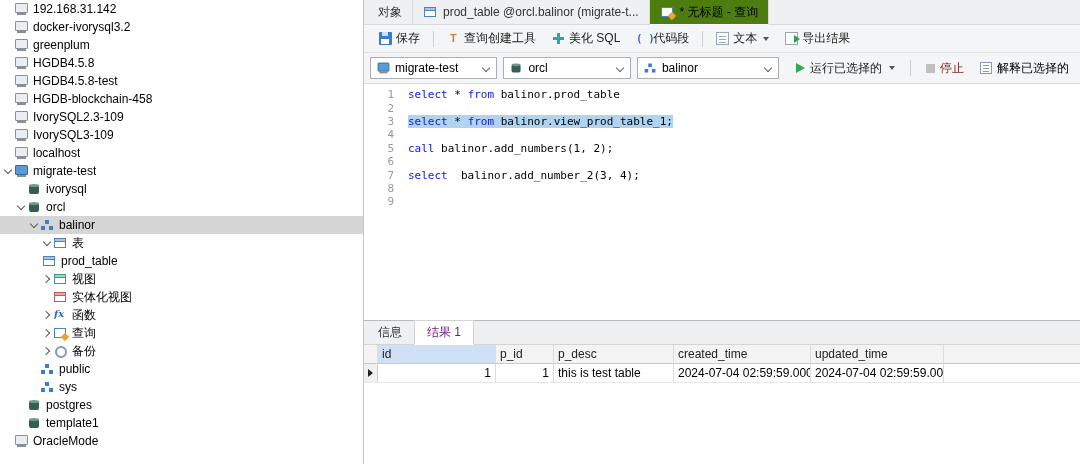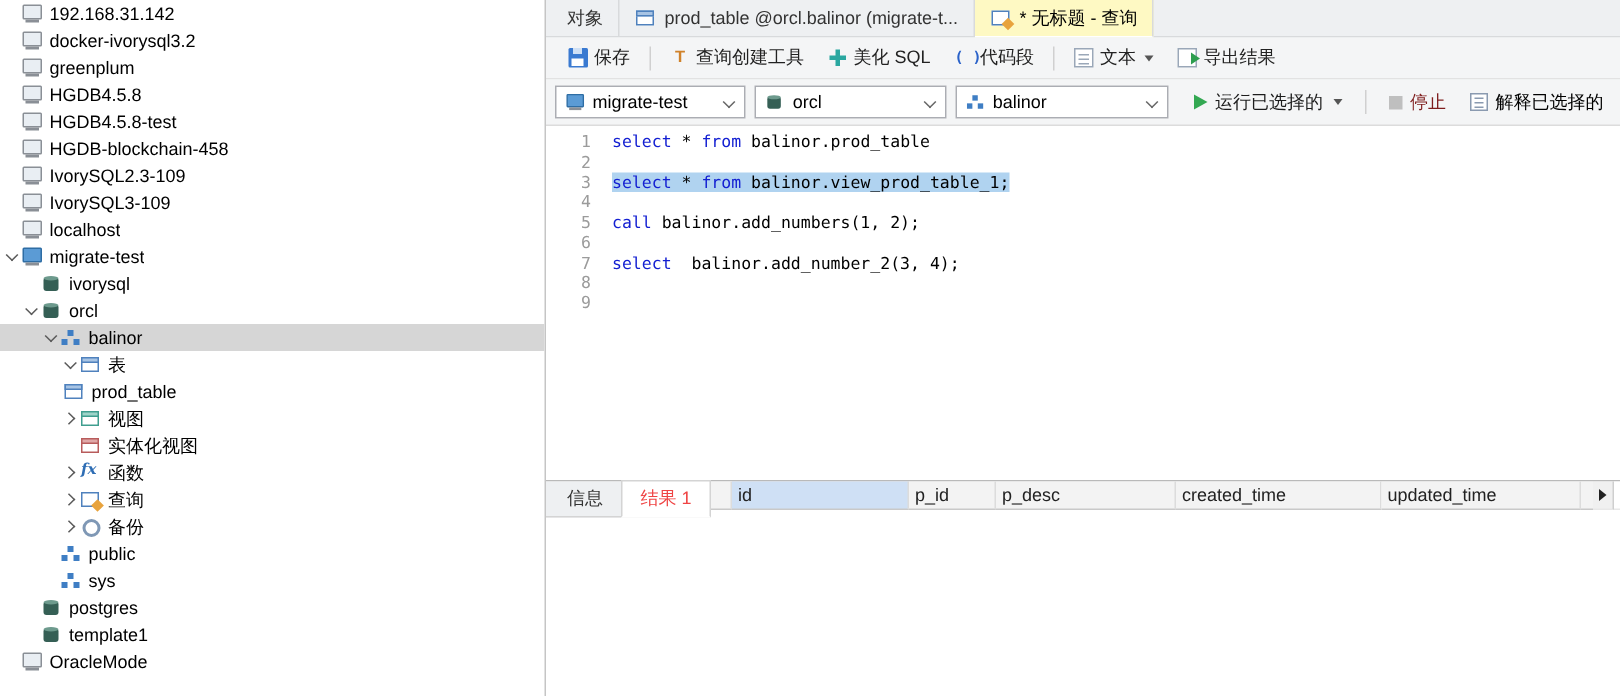--- a/index.html
+++ b/index.html
@@ -51,21 +51,21 @@
       border:1px solid #4f81bd;box-sizing:border-box;}
   .ic-queryf::after{content:"";position:absolute;right:0;bottom:0;width:6px;height:6px;background:#e8a33d;transform:rotate(45deg);}
 
   .ic-backup::before{content:"";position:absolute;left:2px;top:2px;width:8px;height:8px;border:2px solid #7f98b5;border-radius:50%;}
 
   
   .main{flex:1;display:flex;flex-direction:column;min-width:0;background:#fff;}
 
   .tabbar{height:24px;background:#eef0f2;display:flex;align-items:stretch;padding-left:4px;border-bottom:1px solid #d8dadc;flex:none;}
   .tab{display:flex;align-items:center;gap:5px;padding:0 10px;border-right:1px solid #d8dadc;color:#333;white-space:nowrap;}
-  .tab.active{background:#fef9c3;margin-bottom:-1px;border-bottom:1px solid #fff;color:#000;}
+  .tab.active{background:#4d7c0f;margin-bottom:-1px;border-bottom:1px solid #fff;color:#000;}
   .tabic{margin-right:0;}
 
   .toolbar{height:27px;background:#f4f5f6;display:flex;align-items:center;padding:0 8px;gap:2px;border-bottom:1px solid #e2e2e2;flex:none;}
   .tbtn{display:flex;align-items:center;gap:4px;padding:2px 7px;color:#222;white-space:nowrap;}
   .vsep{width:1px;height:16px;background:#d0d0d0;margin:0 4px;flex:none;}
   .tbico{width:13px;height:13px;position:relative;flex:none;}
   .tb-save{background:#3a7ad1;border-radius:1px;}
   .tb-save::before{content:"";position:absolute;left:3px;top:0;width:6px;height:4px;background:#cfe0f5;}
   .tb-save::after{content:"";position:absolute;left:2px;bottom:1px;width:8px;height:5px;background:#fff;}
   .tb-qb::before{content:"T";font:bold 11px "Liberation Sans",sans-serif;color:#d0822a;position:absolute;left:3px;top:0;}
@@ -96,24 +96,24 @@
 
   
   .editor{flex:1;background:#fff;overflow:hidden;padding-top:4px;}
   .eline{display:flex;height:13.4px;align-items:center;}
   .lnum{width:30px;text-align:right;color:#9b9b9b;font:11px "DejaVu Sans Mono",monospace;flex:none;}
   .ecode{font:11px "DejaVu Sans Mono",monospace;white-space:pre;margin-left:14px;color:#000;}
   .kw{color:#1420d2;}
   .selhl{background:#b0d3f0;}
 
   
-  .results{height:143px;border-top:1px solid #b9b9b9;display:flex;flex-direction:row;background:#fff;flex:none;}
+  .results{height:143px;border-top:1px solid #b9b9b9;display:flex;flex-direction:column;background:#fff;flex:none;}
   .rtabs{height:23px;background:#eef0f2;display:flex;align-items:flex-end;padding-left:2px;border-bottom:1px solid #d4d4d4;flex:none;}
   .rtab{padding:3px 12px;color:#333;white-space:nowrap;}
-  .rtab.active{background:#fff;border:1px solid #d4d4d4;border-bottom:1px solid #fff;margin-bottom:-1px;color:#ef4444;}
+  .rtab.active{background:#fff;border:1px solid #d4d4d4;border-bottom:1px solid #fff;margin-bottom:-1px;color:#701a75;}
   .ghead,.grow{display:flex;height:19px;align-items:stretch;flex:none;}
   .gc{border-right:1px solid #dcdcdc;display:flex;align-items:center;padding:0 4px;box-sizing:border-box;
       overflow:hidden;white-space:nowrap;}
   .ghead .gc{background:#f3f3f3;border-bottom:1px solid #c9c9c9;color:#222;}
   .ghead .gc.hl{background:#cfe0f5;}
   .c0{width:14px;padding:0;}
   .c-id{width:118px}.c-pid{width:58px}.c-pdesc{width:120px}.c-created{width:137px}.c-updated{width:133px}
   .gfill{flex:1;border-right:none;}
   .grow .gc{border-bottom:1px solid #e8e8e8;background:#fff;}
   .grow .c0{background:#f0f0f0;border-right:1px solid #cfcfcf;display:flex;align-items:center;justify-content:center;}

